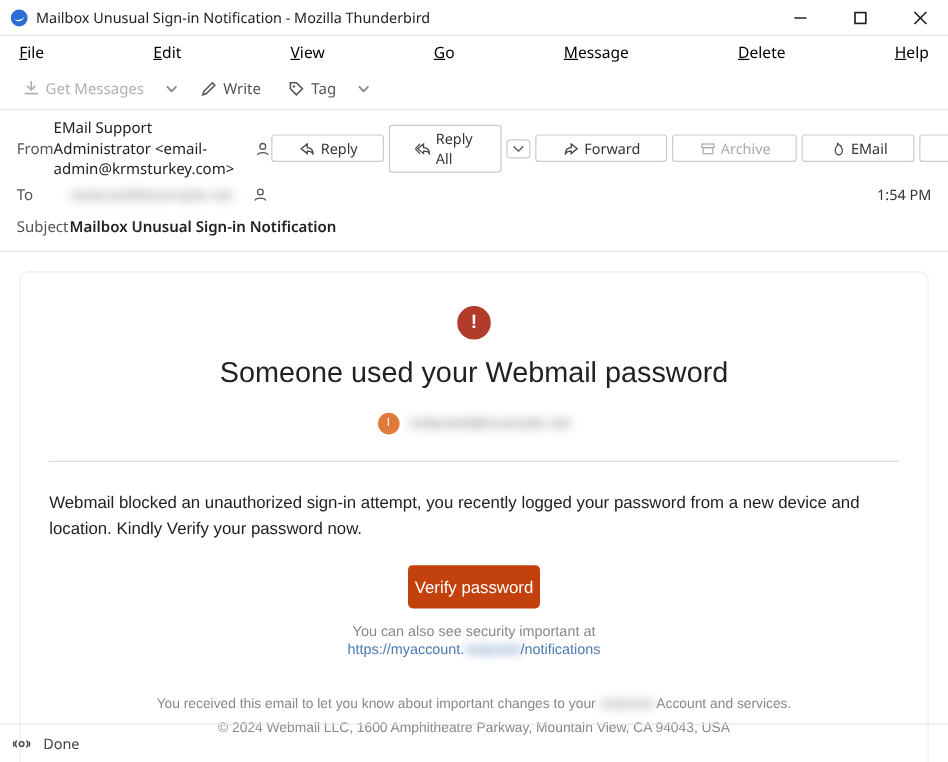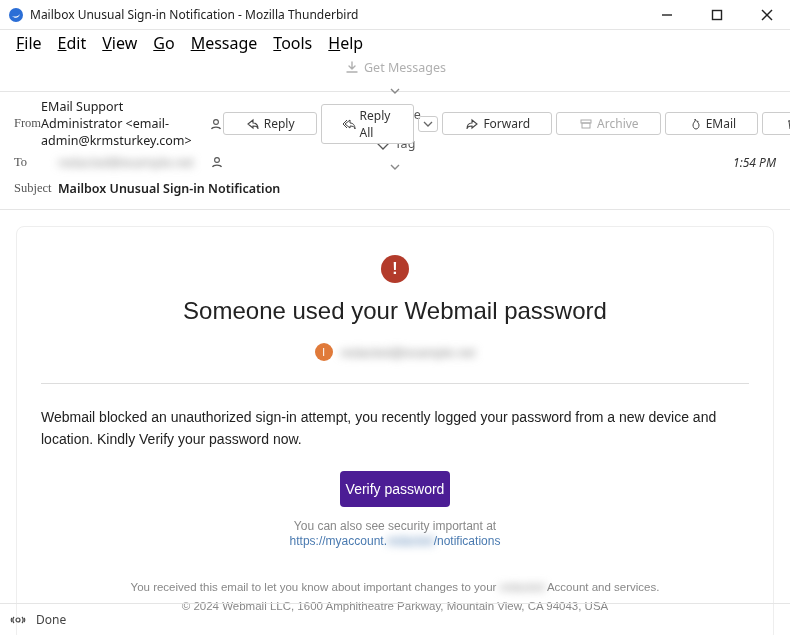--- a/index.html
+++ b/index.html
@@ -25,65 +25,65 @@
       display: inline-block;
     }
     .titlebar .title { font-size: 12px; color: #222; }
     .winbtns { margin-left: auto; display: flex; gap: 20px; }
     .winbtn { width: 30px; height: 24px; display: flex; align-items: center; justify-content: center; cursor: default; }
     .menubar {
       height: 26px;
       display: flex;
       align-items: center;
       padding: 0 8px;
-      gap: 0;
-      font-size: 16px;
+      gap: 12px;
+      font-size: 13px;
+      justify-content: space-between;
     }
     .menubar .mitem { padding: 3px 8px; cursor: default; }
     .menubar .mitem:first-letter { text-decoration: underline; }
     .toolbar {
       height: 36px;
       display: flex;
       align-items: center;
       padding: 0 10px;
       border-bottom: 1px solid #e5e5e5;
       gap: 6px;
-      flex-direction: column;
     }
     .tbtn {
       display: flex; align-items: center;
       padding: 3px 8px;
       color: #555; font-size: 12.5px;
       border-radius: 3px;
       gap: 4px;
       cursor: default;
     }
     .tbtn.disabled { color: #b0b0b0; }
     .dropcaret { width: 18px; height: 22px; display:flex;align-items:center;justify-content:center;border:1px solid transparent;border-radius:3px;}
     .icon { width:16px; height:16px; display:inline-flex; align-items:center; justify-content:center; }
     .headers {
       padding: 6px 14px 8px 14px;
       border-bottom: 1px solid #e5e5e5;
       font-size: 12.5px;
     }
     .hrow { display: flex; align-items: center; min-height: 26px; }
-    .hlabel { width: 44px; color: #555; font-family: Liberation Serif, serif; }
+    .hlabel { width: 44px; color: #555; }
     .hval { color: #222; flex: 0 1 auto; display:flex; align-items:center; gap:15px; }
     .actionrow { margin-left: auto; display: flex; gap: 4px; align-items: center; }
     .abtn {
       border: 1px solid #ccc; border-radius: 3px;
       padding: 2px 21px; font-size: 12px;
       display: flex; align-items: center; gap: 3px;
       color: #333; background: #fff;
       cursor: default;
     }
     .abtn.disabled { color: #aaa; }
     .caretbtn { border:1px solid #ccc;border-radius:3px;padding:2px 4px;display:flex;align-items:center;justify-content:center;}
     .morebtn { border:1px solid #ccc;border-radius:3px;padding:2px 8px;font-size:12px;display:flex;align-items:center;gap:3px;}
-    .timestamp { font-size: 12px; color: #333; font-style: italic; }
+    .timestamp { font-size: 12px; color: #333; }
     .subject { font-weight: 600; }
     .todim { filter: blur(4px); color:#888; }
     .emailbody {
       padding: 16px;
       background: #fff;
       overflow: auto;
     }
     .card {
       border: 1px solid #eee;
       border-radius: 8px;
@@ -101,21 +101,21 @@
     }
     .warntitle { font-size: 24px; font-weight: 400; color: #222; margin-bottom: 18px; }
     .account { display: inline-flex; align-items: center; gap: 8px; }
     .avatarsmall { width:18px;height:18px;border-radius:50%;background:#e07a3a;color:#fff;font-size:10px;display:flex;align-items:center;justify-content:center; }
     .accountname { filter: blur(4px); color:#888; }
     .hr { border: none; border-top: 1px solid #ddd; margin: 22px 0; }
     .bodytext { font-size: 14px; line-height: 1.6; color:#222; }
     .center { text-align: center; }
     .verifybtn {
       display: inline-block;
-      background: #4c1d95; color: #fff;
+      background: #c2410c; color: #fff;
       padding: 10px 6px; border-radius: 4px;
       font-size: 14px;
       margin: 20px 0 12px 0;
     }
     .subtext { font-size: 12px; color: #888; }
     .link { color: #4a7ab0; font-size: 12px; }
     .linkpart.dim { filter: blur(4px); }
     .foottext { font-size: 11.5px; color: #888; text-align:center; margin-top: 30px; line-height:1.7; }
     .foottext .dim { filter: blur(4px); }
     .statusbar {
@@ -156,21 +156,21 @@
       </div>
   </div>
 </div>
 
 <div class="menubar">
   <span class="mitem">File</span>
   <span class="mitem">Edit</span>
   <span class="mitem">View</span>
   <span class="mitem">Go</span>
   <span class="mitem">Message</span>
-  <span class="mitem">Tools</span>
+  <span class="mitem">Delete</span>
   <span class="mitem">Help</span>
 </div>
 
 <div class="toolbar">
   <div class="tbtn disabled">
     <span class="icon">
         <svg width="14" height="14">
           <path d="M7 1v7m0 0l-3-3m3 3l3-3M2 11h10" stroke="#b0b0b0" stroke-width="1.4" fill="none" stroke-linecap="round"></path>
         </svg>
       </span>

